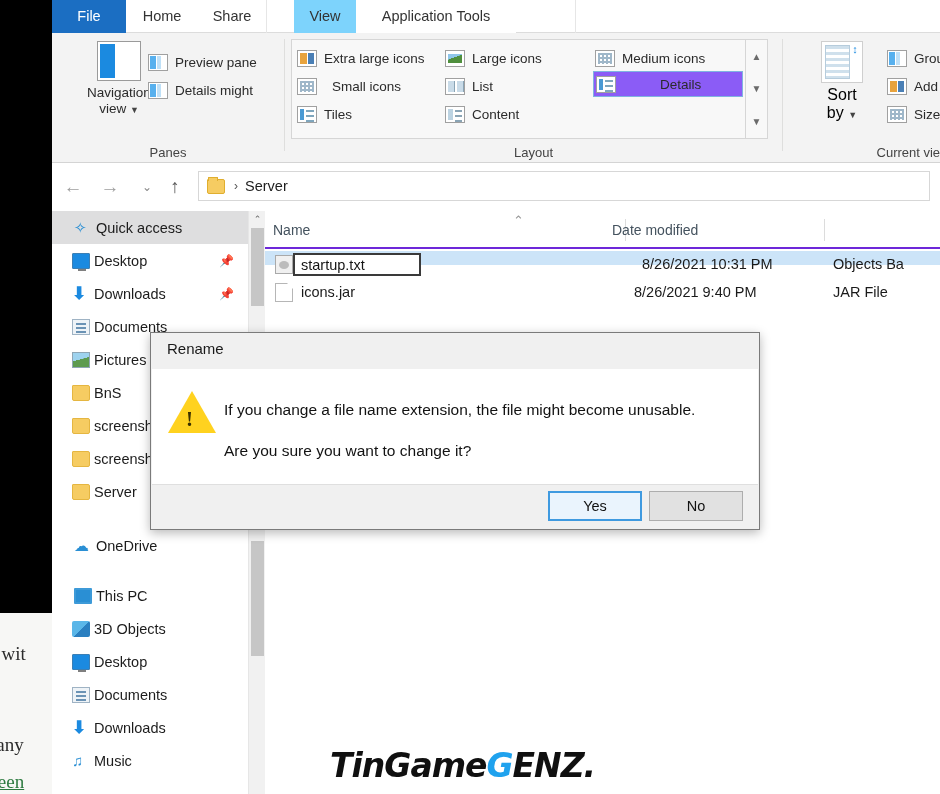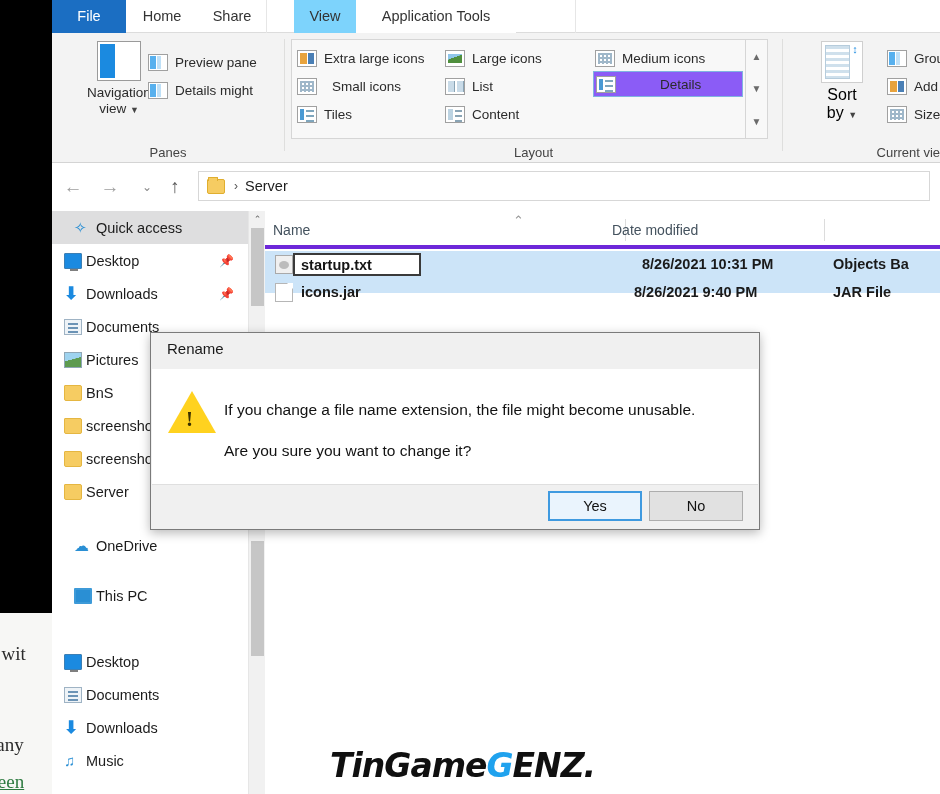--- a/index.html
+++ b/index.html
@@ -202,21 +202,21 @@
 
   
   #body { position: relative; height: 613px; background: #ffffff; }
 
   #sidebar {
     position: absolute; left: 0; top: 0; width: 196px; bottom: 0;
     background: #ffffff; overflow: hidden;
   }
   .navrow {
     position: relative; height: 33px; display: flex; align-items: center;
-    padding-left: 12px; font-size: 14.5px; color: #1c1c1c; cursor: default; white-space: nowrap;
+    padding-left: 20px; font-size: 14.5px; color: #1c1c1c; cursor: default; white-space: nowrap;
   }
   .navrow.root { padding-left: 22px; }
   .navrow.sel { background: #dededf; }
   .navrow .nicon { width: 22px; flex: 0 0 auto; display: flex; align-items: center; }
   .navrow .pin { position: absolute; right: 14px; color: #9b9b9b; font-size: 12px; }
 
   .ix { width: 18px; height: 16px; position: relative; display: inline-block; }
   .ix.star { color: #2a8fd4; font-size: 15px; line-height: 16px; }
   .ix.monitor { background:#1b8ae0; border:1px solid #3b7fb5; border-radius:1px; }
   .ix.monitor::after { content:""; position:absolute; left:5px; bottom:-3px; width:8px; height:2px; background:#7f7f7f; }
@@ -238,32 +238,32 @@
   #sb-up, #sb-down {
     position: absolute; left: 0; width: 17px; height: 17px;
     text-align: center; font-size: 9px; line-height: 17px; color: #606060; background: #f1f1f1;
   }
   #sb-up { top: 0; }
   #sb-thumb-a { position: absolute; left: 2px; top: 17px; width: 13px; height: 78px; background: #c6c6c6; }
   #sb-thumb-b { position: absolute; left: 2px; top: 330px; width: 13px; height: 115px; background: #c6c6c6; }
 
   
   #filepane { position: absolute; left: 213px; top: 0; right: 0; bottom: 0; background: #ffffff; }
-  #colhdr { position: relative; height: 38px; border-bottom: 4px solid #6d28d9; }
+  #colhdr { position: relative; height: 38px; border-bottom: 2px solid #6d28d9; }
   .col {
     position: absolute; top: 0; height: 38px; display: flex; align-items: center;
     font-size: 14px; color: #44525e; cursor: default; white-space: nowrap;
   }
   .col .lbl { padding-left: 8px; }
   .coldiv { position: absolute; top: 8px; width: 1px; height: 22px; background: #dcdcdc; }
   #sortcaret { position: absolute; left: 248px; top: 2px; font-size: 13px; color: #9a9a9a; }
 
   .frow {
-    position: absolute; left: 0; right: 0; height: 42px;
-    font-size: 14.5px; color: #1a1a1a; cursor: default; font-weight: bold;
+    position: absolute; left: 0; right: 0; height: 14px;
+    font-size: 14.5px; color: #1a1a1a; cursor: default;
   }
   .frow.sel { background: #cce4f8; }
   .fcell { position: absolute; top: 0; height: 26px; display: flex; align-items: center; white-space: nowrap; }
   .fico { width: 18px; height: 19px; position: relative; }
   .fico.txtbat { background:#f0f0f0; border:1px solid #a9a9a9; }
   .fico.txtbat::after { content:""; position:absolute; left:3px; top:5px; width:10px; height:8px; background:#9a9a9a; border-radius:50%; opacity:.6; }
   .fico.jar { background:#ffffff; border:1px solid #b6b6b6; }
   .fico.jar::before { content:""; position:absolute; right:-1px; top:-1px; border-left:6px solid transparent; border-top:6px solid #ffffff; }
 
   #renamebox {
@@ -513,20 +513,26 @@
           <span class="nicon">
               <span class="ix cloud">☁</span>
             </span>
           <span>OneDrive</span>
         </div>
         <div class="navrow root" style="top:368px;position:absolute;left:0;right:0;">
           <span class="nicon">
               <span class="ix pc"></span>
             </span>
           <span>This PC</span>
+        </div>
+        <div class="navrow" style="top:401px;position:absolute;left:0;right:0;">
+          <span class="nicon">
+              <span class="ix cube"></span>
+            </span>
+          <span>3D Objects</span>
         </div>
         <div class="navrow" style="top:434px;position:absolute;left:0;right:0;">
           <span class="nicon">
               <span class="ix monitor"></span>
             </span>
           <span>Desktop</span>
         </div>
         <div class="navrow" style="top:467px;position:absolute;left:0;right:0;">
           <span class="nicon">
               <span class="ix doc"></span>

